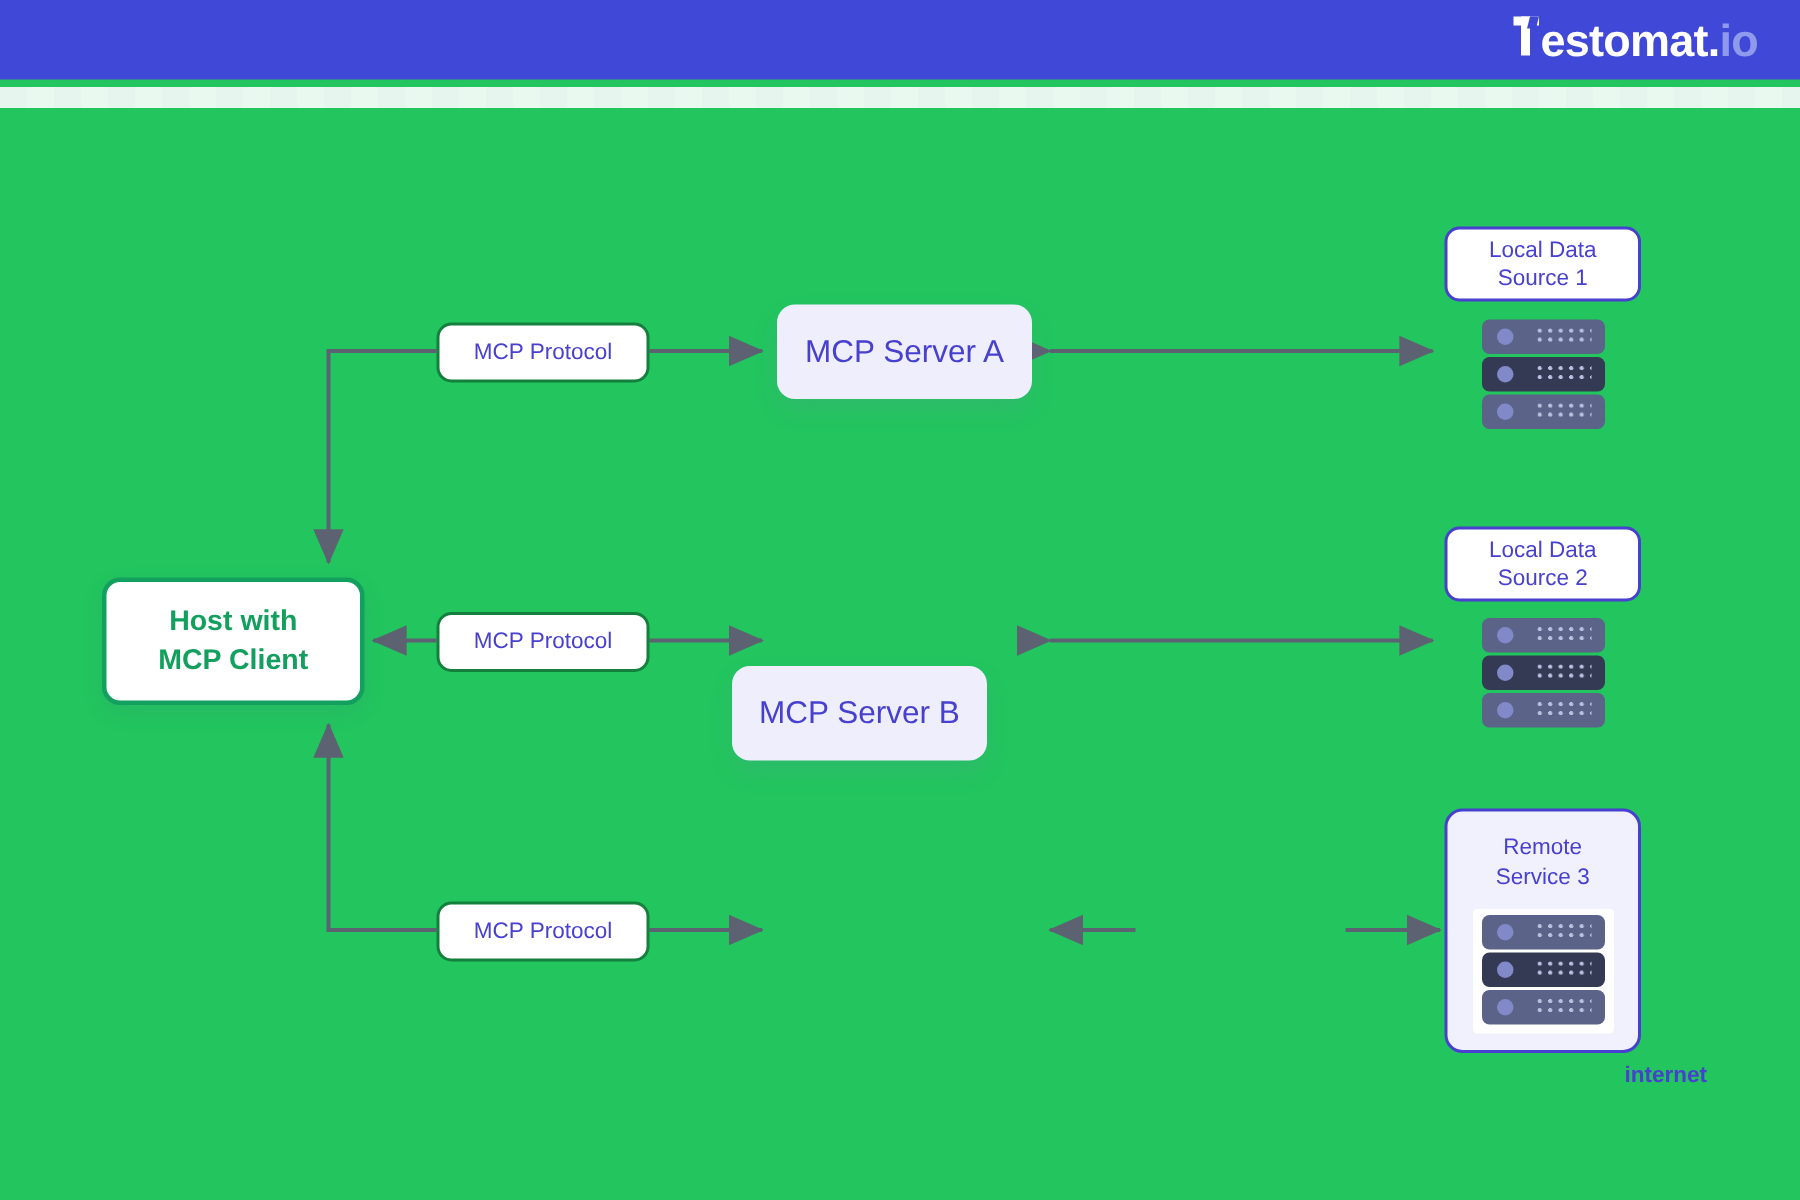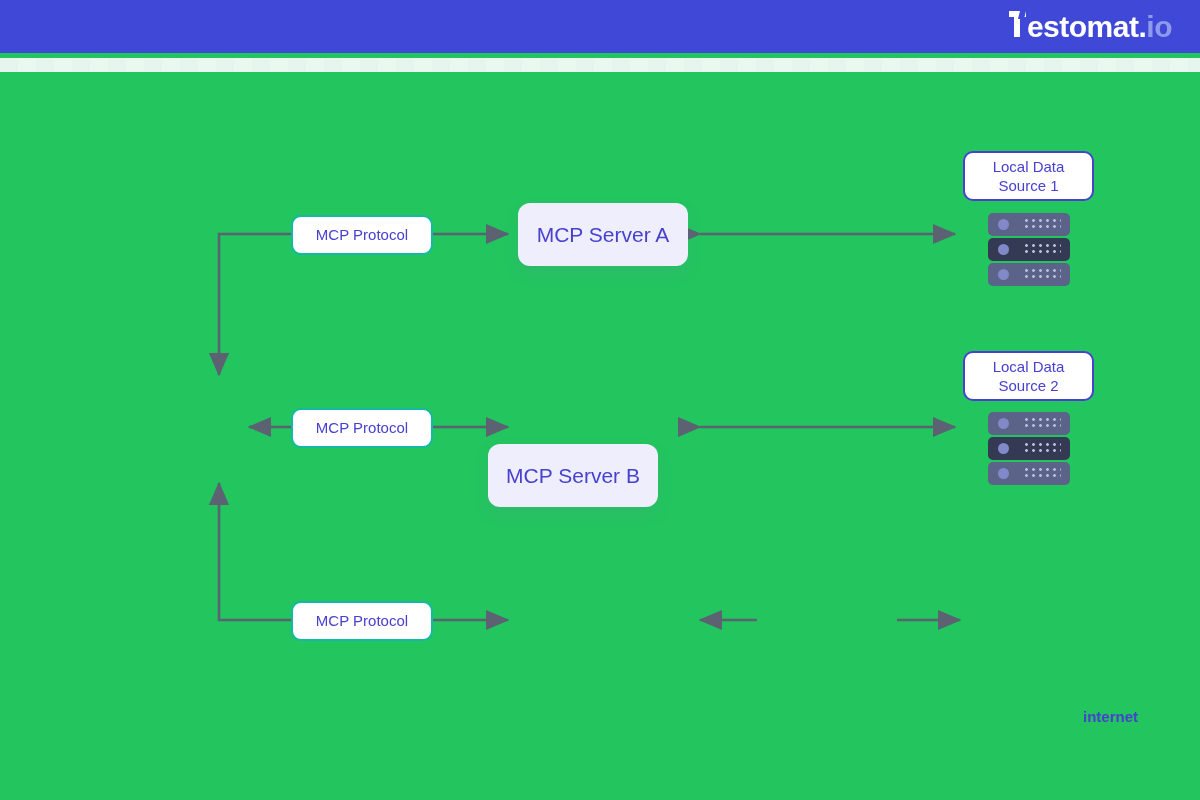--- a/index.html
+++ b/index.html
@@ -100,21 +100,21 @@
     font-weight: bold;
     line-height: 1.32;
     text-align: center;
     display: flex;
     align-items: center;
     justify-content: center;
     box-shadow: 0 5px 14px rgba(80,90,150,0.10);
   }
 
   .protocol-box {
-    border: 2px solid #14b8a6;
+    border: 2px solid #15803d;
     border-radius: 10px;
     background: #ffffff;
     color: #4840cf;
     font-size: 15px;
     line-height: 1.2;
     text-align: center;
     display: flex;
     align-items: center;
     justify-content: center;
   }
@@ -255,20 +255,26 @@
       <path d="M291,620 L219,620 L219,483" marker-end="url(#arrowR)"></path>
 
       <path d="M433,620 L508,620" marker-end="url(#arrowR)"></path>
 
       <path d="M757,620 L700,620" marker-end="url(#arrowR)"></path>
 
       <path d="M897,620 L960,620" marker-end="url(#arrowR)"></path>
     </g>
   </svg>
 
+  <div class="node host-box" style="left:68px; top:385px; width:175px; height:85px;">
+    <div>
+      <span>Host with</span><br>
+      <span>MCP Client</span>
+    </div>
+  </div>
 
   <div class="node protocol-box" style="left:291px; top:215px; width:142px; height:40px;">MCP Protocol</div>
 
   <div class="node server-box" style="left:518px; top:203px; width:170px; height:63px;">MCP Server A</div>
 
   <div class="node source-box" style="left:963px; top:151px; width:131px; height:50px;">
     <div>
       <span>Local Data</span><br>
       <span>Source 1</span>
     </div>
@@ -312,16 +318,38 @@
     <div class="rack-unit">
       <span class="led"></span>
       <span class="dots"></span>
     </div>
   </div>
 
   <div class="node protocol-box" style="left:291px; top:601px; width:142px; height:40px;">MCP Protocol</div>
 
 
 
+  <div class="node remote-box" style="left:963px; top:539px; width:131px; height:163px;">
+    <div class="remote-title">
+      <span>Remote</span><br>
+      <span>Service 3</span>
+    </div>
+    <div class="remote-rack-wrap">
+      <div class="rack" style="position:relative;">
+        <div class="rack-unit">
+          <span class="led"></span>
+          <span class="dots"></span>
+        </div>
+        <div class="rack-unit dark">
+          <span class="led"></span>
+          <span class="dots"></span>
+        </div>
+        <div class="rack-unit">
+          <span class="led"></span>
+          <span class="dots"></span>
+        </div>
+      </div>
+    </div>
+  </div>
 
   <div class="internet-label" style="left:1008px; top:708px; width:130px;">internet</div>
 
 </div>
 
 </body></html>

